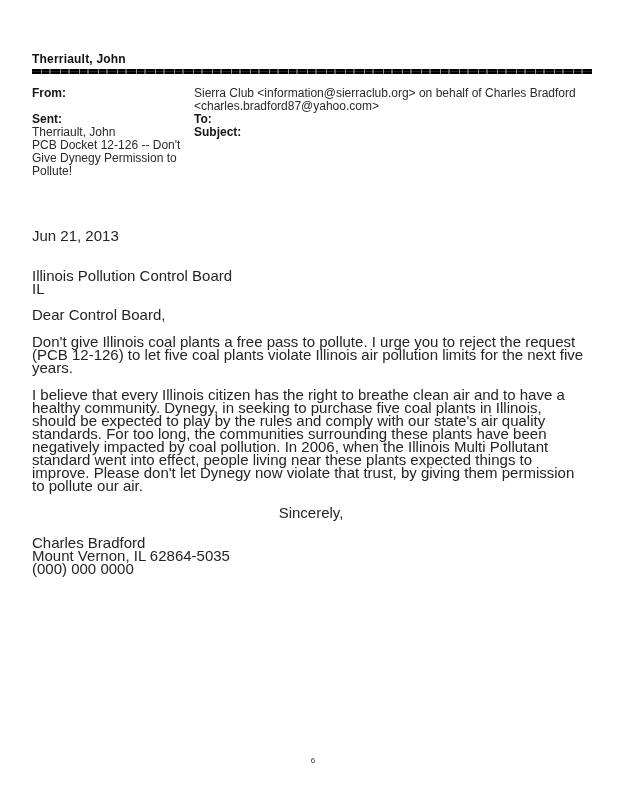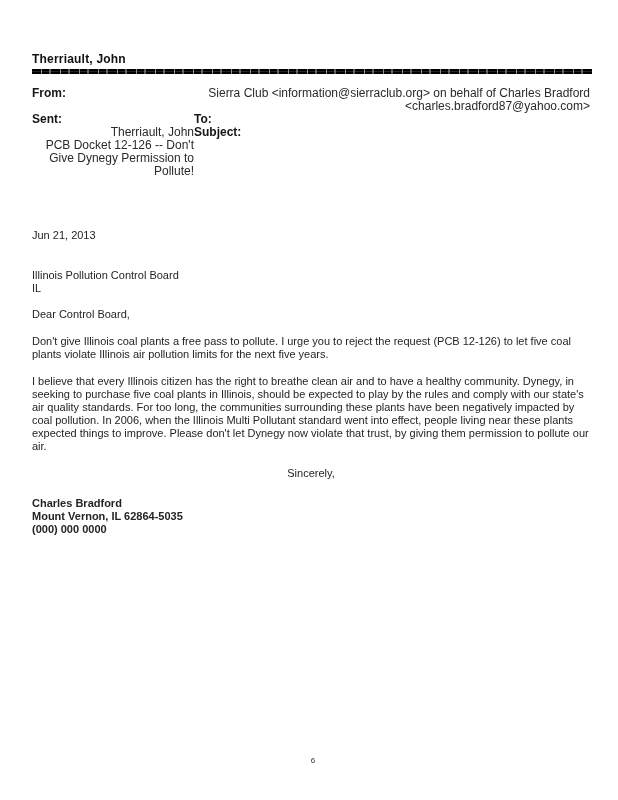--- a/index.html
+++ b/index.html
@@ -49,33 +49,32 @@
     grid-template-columns: 162px 1fr;
     font-size: 12px;
     line-height: 13px;
   }
   .field-label {
     font-weight: bold;
     color: #161616;
   }
   .field-value {
     color: #2a2a2a;
-    text-align: right;
   }
   .letter {
-    font-size: 11px;
+    font-size: 15px;
     line-height: 13px;
     color: #242424;
   }
   .letter-date       { margin-top: 51px; }
   .addressee         { margin-top: 27px; }
   .salutation        { margin-top: 13px; }
   .para              { margin-top: 14px; width: 557px; }
   .closing           { margin-top: 14px; text-align: center; }
-  .signature-block   { margin-top: 17px; font-weight: bold; }
+  .signature-block   { margin-top: 17px; }
   .page-number {
     position: absolute;
     left: 0;
     right: 0;
     top: 756px;
     text-align: center;
     font-size: 8px;
     color: #333;
   }
 </style>

